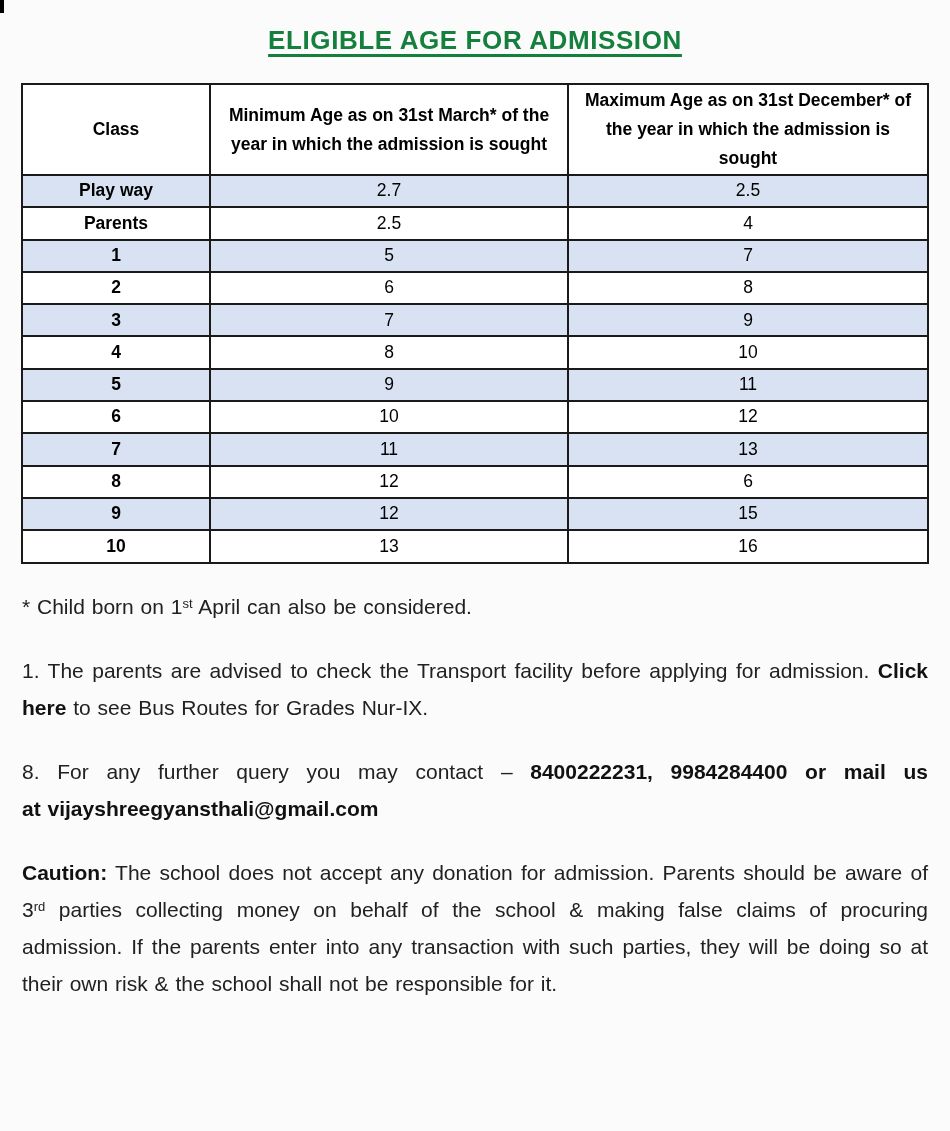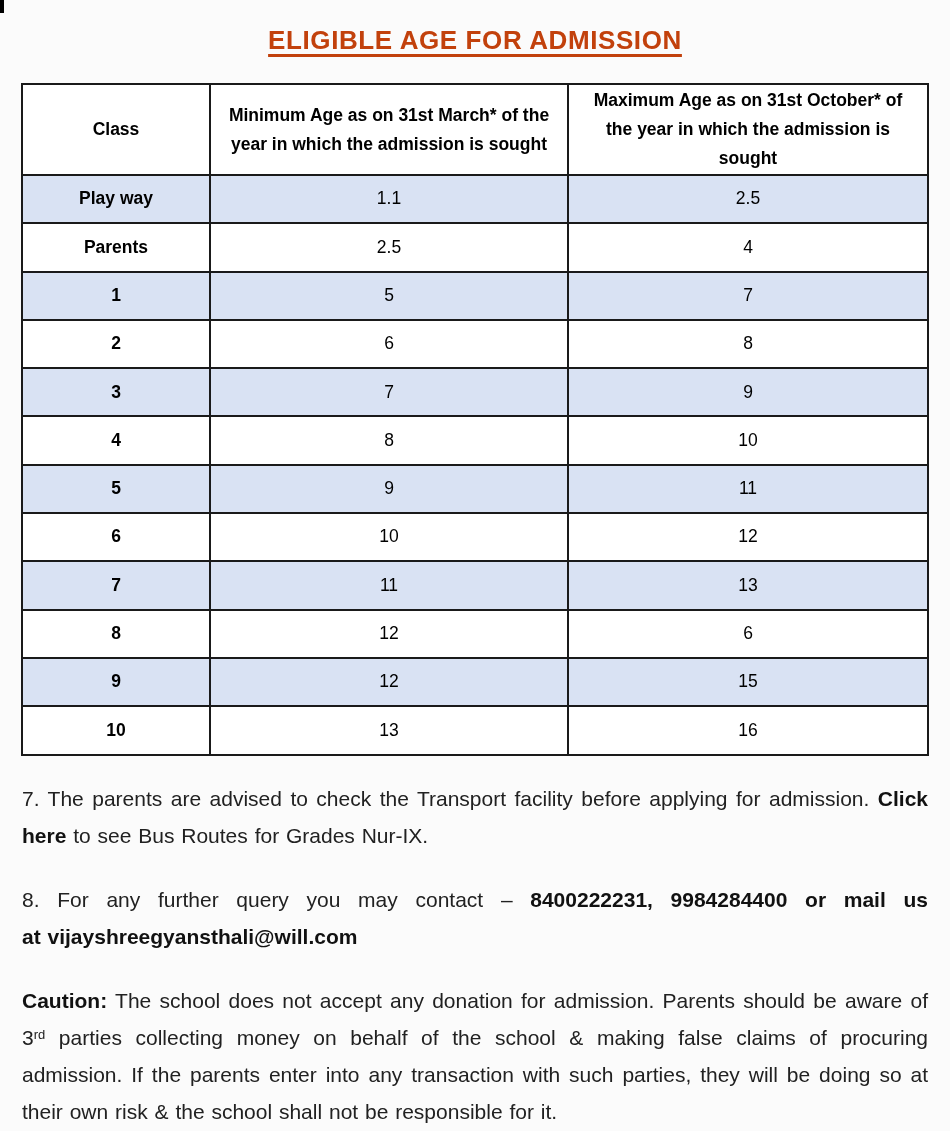--- a/index.html
+++ b/index.html
@@ -18,21 +18,21 @@
     left: 0; top: 0;
     width: 4px; height: 13px;
     background: #000;
   }
   .title {
     padding-top: 25px;
     text-align: center;
     font-size: 26px;
     font-weight: bold;
     letter-spacing: 0.6px;
-    color: #c2410c;
+    color: #15803d;
     text-decoration: underline;
     text-decoration-thickness: 2.5px;
     text-underline-offset: 5px;
   }
   table.age-table {
     border-collapse: collapse;
     table-layout: fixed;
     width: 906px;
     margin: 27px auto 0 auto;
     background: #fff;
@@ -50,21 +50,21 @@
   .age-table th {
     font-size: 17.5px;
     font-weight: bold;
     height: 89px;
     line-height: 29px;
     padding: 0 10px;
   }
   .age-table td {
     font-size: 17.5px;
     height: 30.3px;
-    padding: 8px;
+    padding: 0;
     line-height: 1;
     font-weight: normal;
   }
   .age-table td.class-col { font-weight: bold; }
   .age-table tbody tr.shade td { background: #d9e2f3; }
   .notes {
     width: 906px;
     margin: 24px auto 0 auto;
   }
   .notes p {
@@ -95,27 +95,27 @@
   <table class="age-table">
     <colgroup>
       <col class="c1">
         <col class="c2">
         <col class="c3">
     </colgroup>
     <thead>
       <tr>
         <th>Class</th>
         <th>Minimum Age as on 31st March* of the year in which the admission is sought</th>
-        <th>Maximum Age as on 31st October* of the year in which the admission is sought</th>
+        <th>Maximum Age as on 31st December* of the year in which the admission is sought</th>
       </tr>
     </thead>
     <tbody id="table-body">
         <tr class="shade">
           <td class="class-col">Play way</td>
-          <td>1.1</td>
+          <td>2.7</td>
           <td>2.5</td>
         </tr>
         <tr>
           <td class="class-col">Parents</td>
           <td>2.5</td>
           <td>4</td>
         </tr>
         <tr class="shade">
           <td class="class-col">1</td>
           <td>5</td>
@@ -163,17 +163,18 @@
         </tr>
         <tr>
           <td class="class-col">10</td>
           <td>13</td>
           <td>16</td>
         </tr>
       </tbody>
   </table>
 
   <div class="notes" id="notes">
-      <p class="justify"><span>7. The parents are advised to check the Transport facility before applying for admission. </span><b>Click here</b><span> to see Bus Routes for Grades Nur-IX.</span></p>
-      <p class="justify"><span>8. For any further query you may contact – </span><b>8400222231, 9984284400 or mail us</b><b> </b><b class="nowrap">at vijayshreegyansthali@will.com</b></p>
+      <p><span>* Child born on 1</span><span class="seg-sup">st</span><span> April can also be considered.</span></p>
+      <p class="justify"><span>1. The parents are advised to check the Transport facility before applying for admission. </span><b>Click here</b><span> to see Bus Routes for Grades Nur-IX.</span></p>
+      <p class="justify"><span>8. For any further query you may contact – </span><b>8400222231, 9984284400 or mail us</b><b> </b><b class="nowrap">at vijayshreegyansthali@gmail.com</b></p>
       <p class="justify"><b>Caution:</b><span> The school does not accept any donation for admission. Parents should be aware of 3</span><span class="seg-sup">rd</span><span> parties collecting money on behalf of the school &amp; making false claims of procuring admission. If the parents enter into any transaction with such parties, they will be doing so at their own risk &amp; the school shall not be responsible for it.</span></p>
     </div>
 </div>
 
 </body></html>

